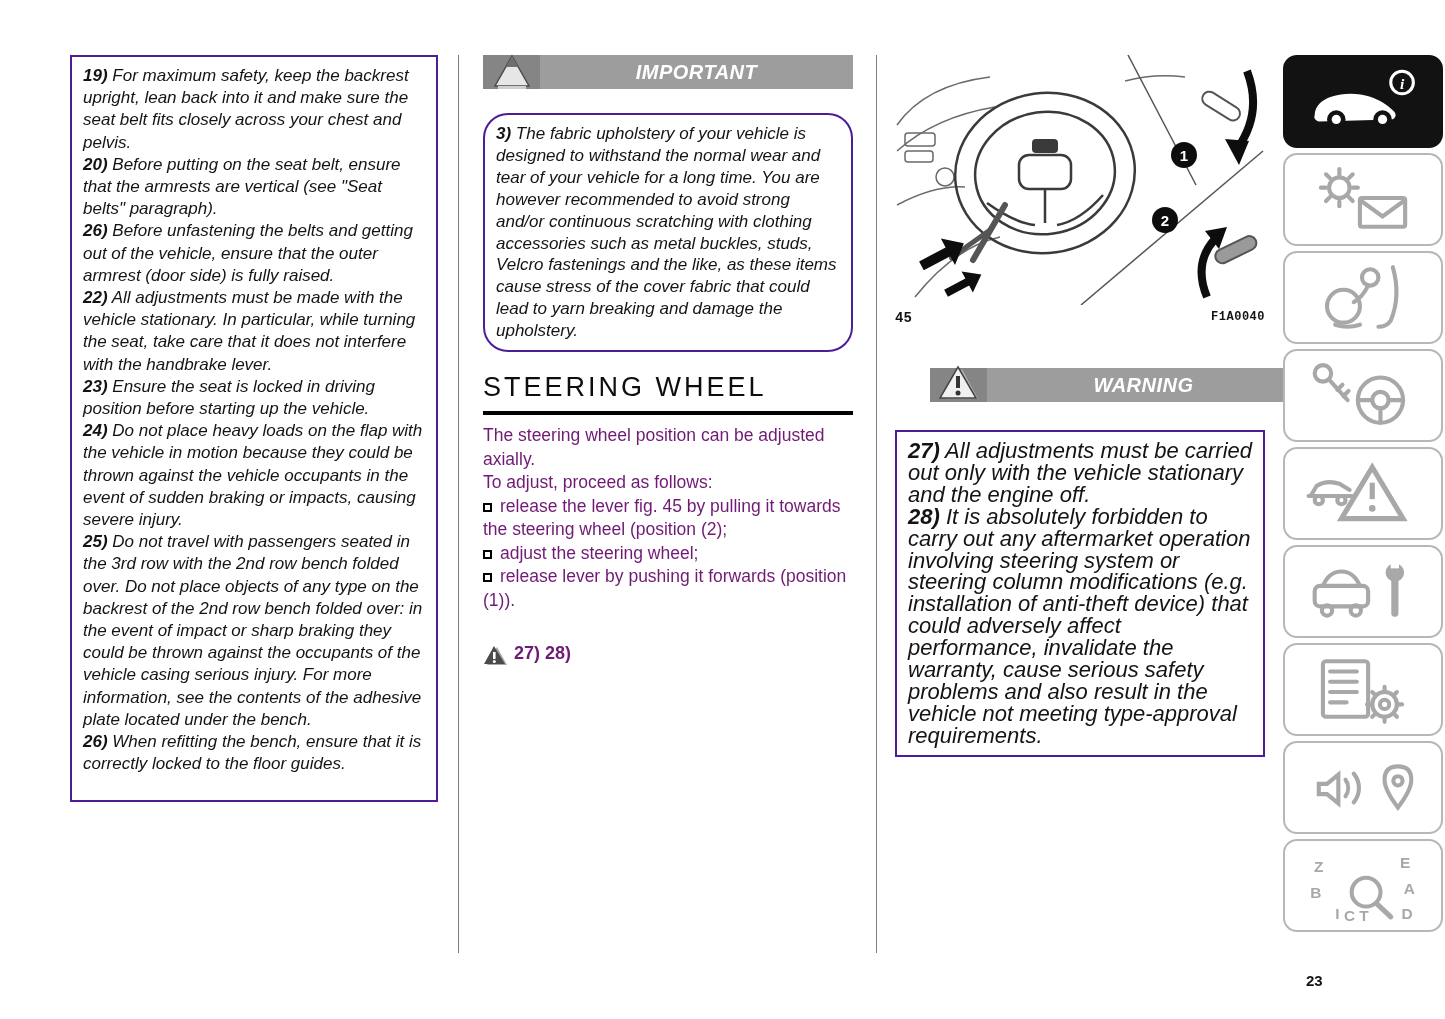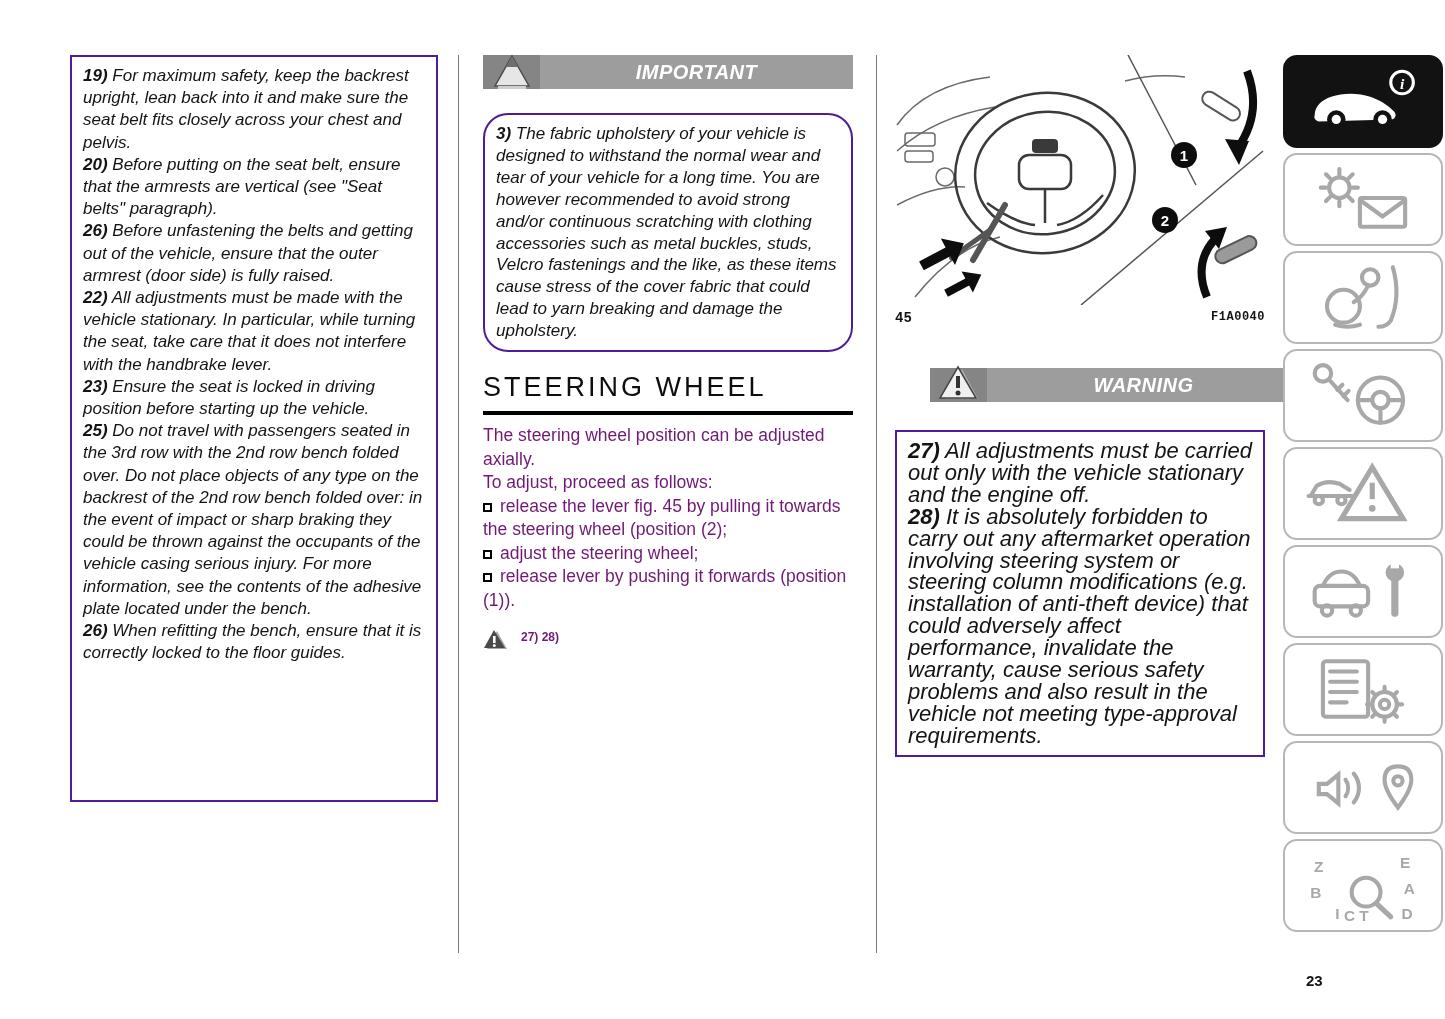--- a/index.html
+++ b/index.html
@@ -27,22 +27,22 @@
                    font-size:17px; line-height:21.9px;border-radius:25px; }
 
   .heading { position:absolute; left:483px; top:372px; width:370px; font-weight:normal;
              font-size:27px; letter-spacing:3px; color:#0d0d0d; padding-bottom:8px;
              border-bottom:4px solid #000; }
   .steer-text { position:absolute; left:483px; top:424px; width:372px;
                 font-size:17.5px; line-height:23.5px; color:#701a75; }
   .steer-text p { margin:0; }
   .sq { display:inline-block; width:9px; height:9px; border:2px solid #000;
         margin-right:8px; position:relative; top:0px; }
-  .warn-refs { margin-top:14px; display:flex; align-items:flex-end; gap:14px;
-               font-size:12px; font-weight:bold; }
+  .warn-refs { margin-top:30px; display:flex; align-items:flex-end; gap:7px;
+               font-size:18px; font-weight:bold; }
 
   .figure { position:absolute; left:895px; top:55px; width:370px; height:250px; }
   .fig-caption { position:absolute; left:895px; top:310px; width:370px; display:flex;
                  justify-content:space-between; font-weight:bold;font-family:Liberation Mono, monospace; }
   .fig-num { font-size:14px; }
   .fig-code { font-size:12px; letter-spacing:0.5px; }
 
   .warning-banner { left:930px; top:368px; }
   .warning-box { left:895px; top:430px; width:370px; padding:8px 11px;
                  font-size:22px; line-height:21.9px; }
@@ -62,20 +62,21 @@
 
   <div class="divider d1"></div>
   <div class="divider d2"></div>
 
   <div class="ruledbox left-box">
     <p class="note"><b>19)</b> <span>For maximum safety, keep the backrest upright, lean back into it and make sure the seat belt fits closely across your chest and pelvis.</span></p>
     <p class="note"><b>20)</b> <span>Before putting on the seat belt, ensure that the armrests are vertical (see "Seat belts" paragraph).</span></p>
     <p class="note"><b>26)</b> <span>Before unfastening the belts and getting out of the vehicle, ensure that the outer armrest (door side) is fully raised.</span></p>
     <p class="note"><b>22)</b> <span>All adjustments must be made with the vehicle stationary. In particular, while turning the seat, take care that it does not interfere with the handbrake lever.</span></p>
     <p class="note"><b>23)</b> <span>Ensure the seat is locked in driving position before starting up the vehicle.</span></p>
+    <p class="note"><b>24)</b> <span>Do not place heavy loads on the flap with the vehicle in motion because they could be thrown against the vehicle occupants in the event of sudden braking or impacts, causing severe injury.</span></p>
     <p class="note"><b>25)</b> <span>Do not travel with passengers seated in the 3rd row with the 2nd row bench folded over. Do not place objects of any type on the backrest of the 2nd row bench folded over: in the event of impact or sharp braking they could be thrown against the occupants of the vehicle casing serious injury. For more information, see the contents of the adhesive plate located under the bench.</span></p>
     <p class="note"><b>26)</b> <span>When refitting the bench, ensure that it is correctly locked to the floor guides.</span></p>
   </div>
 
   <div class="banner important-banner">
     <div class="icon-sq">
       <svg width="40" height="38" viewBox="0 0 40 38">
         <polygon points="20,3 37,33 3,33" fill="#e6e6e6" stroke="#4c4c4c" stroke-width="1.5"></polygon>
         <polygon points="20,3 26,14 14,14" fill="#6f6f6f"></polygon>
         <rect x="6" y="33" width="28" height="3" fill="#cfcfcf"></rect>

